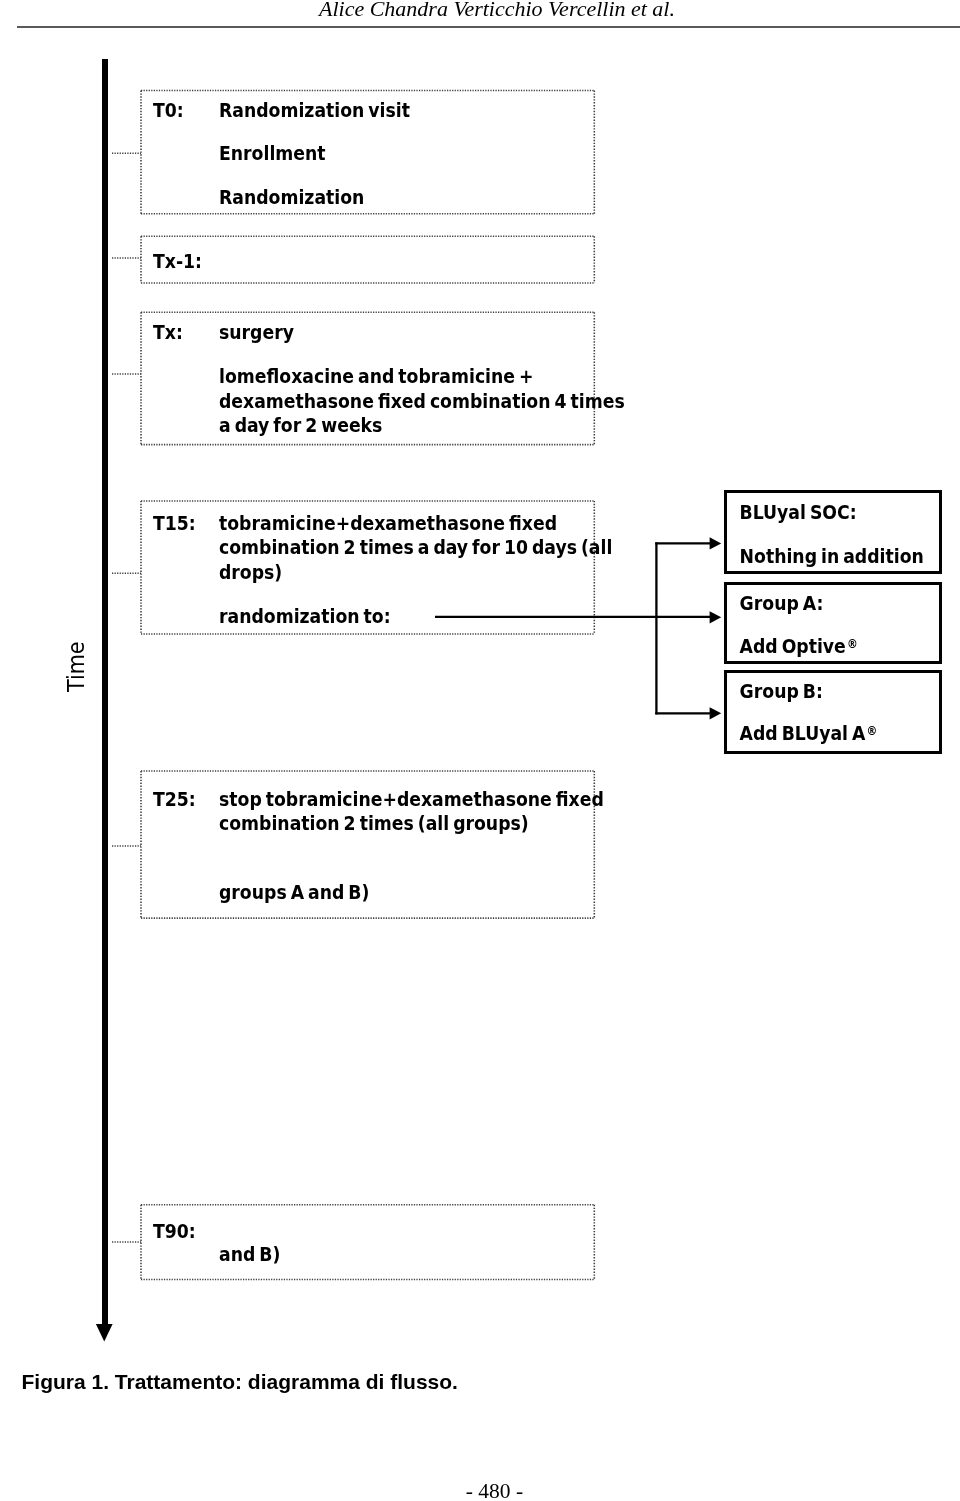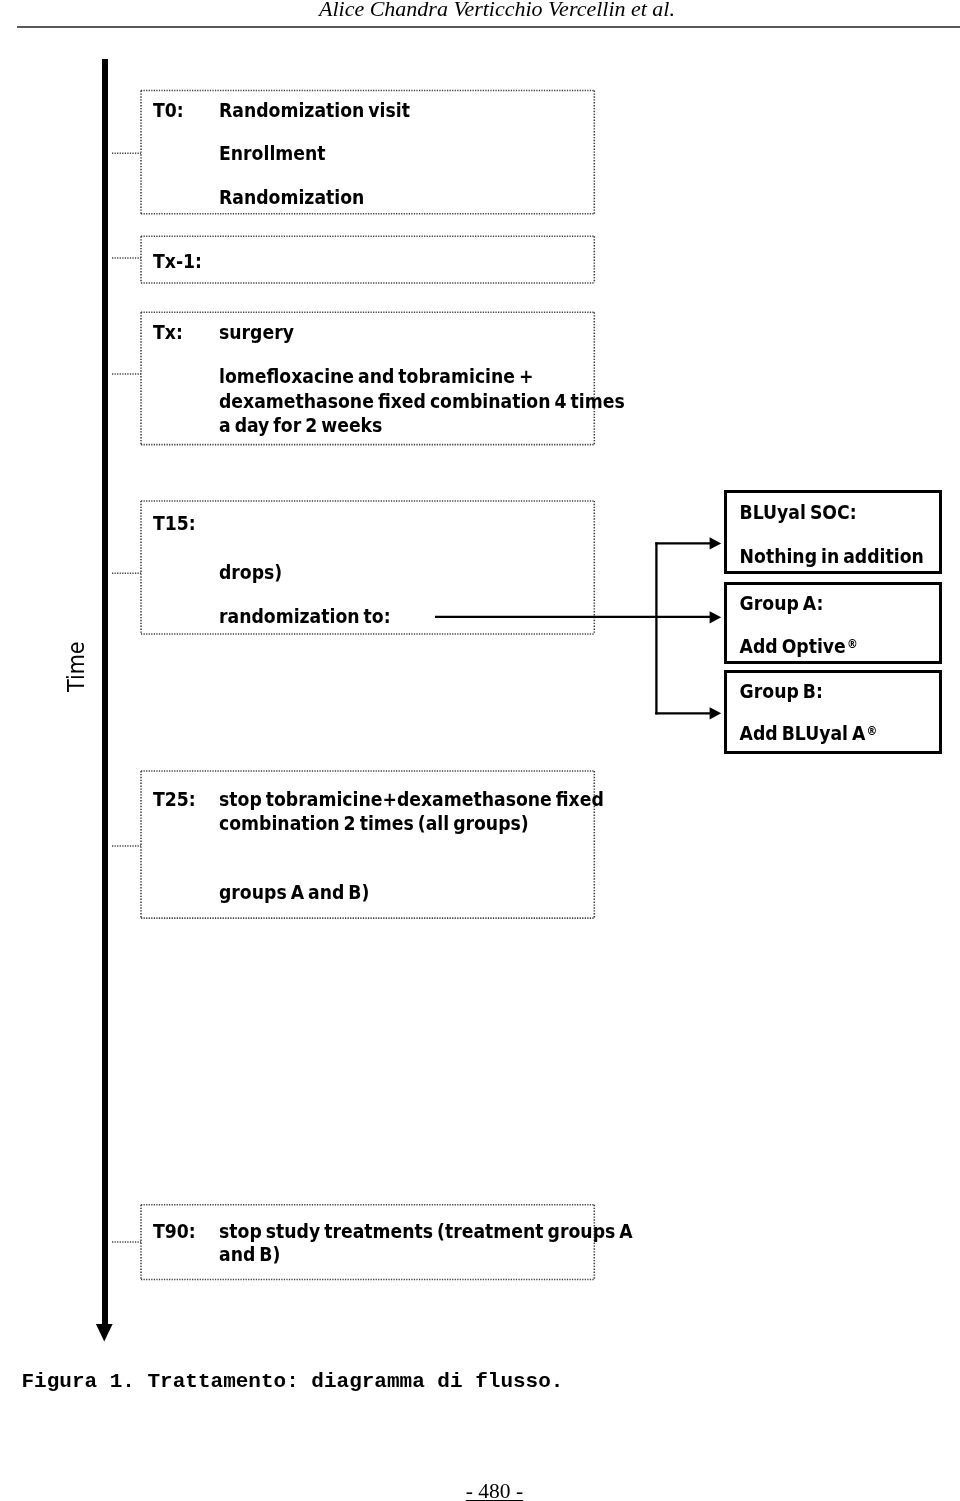--- a/index.html
+++ b/index.html
@@ -54,28 +54,28 @@
     position:absolute; box-sizing:border-box;
     border:3.3px solid #000; background:#fff;
   }
 
   
   .arrows { position:absolute; left:0; top:0; width:960px; height:1360px; }
 
   
   .caption {
     position:absolute; left:5.5px; top:1371.4px;
-    font-family:Liberation Mono, monospace; font-stretch:normal;
+    font-family:Liberation Sans, sans-serif; font-stretch:normal;
     font-weight:bold; font-size:21px; line-height:1;
     white-space:nowrap;
   }
   .pageno {
     position:absolute; left:449.8px; top:1480.5px;
     font-family:"Liberation Serif", serif; font-stretch:normal;
-    font-size:21.5px; line-height:1; white-space:nowrap;text-decoration:underline;
+    font-size:21.5px; line-height:1; white-space:nowrap;
   }
 </style>
 </head>
 <body>
 
 <div class="page">
   <div class="runhead">Alice Chandra Verticchio Vercellin et al.</div>
   <div class="runrule"></div>
 
   <div class="fig">
@@ -132,28 +132,29 @@
     <div class="tl" style="left:203.0px;top:101.0px">Randomization visit</div>
     <div class="tl" style="left:203.0px;top:144.3px">Enrollment</div>
     <div class="tl" style="left:203.0px;top:187.6px">Randomization</div>
     <div class="tl" style="left:137.0px;top:252.1px">Tx-1:</div>
     <div class="tl" style="left:137.0px;top:322.5px">Tx:</div>
     <div class="tl" style="left:203.0px;top:322.5px">surgery</div>
     <div class="tl" style="left:203.0px;top:366.7px">lomefloxacine and tobramicine +</div>
     <div class="tl" style="left:203.0px;top:392.2px">dexamethasone fixed combination 4 times</div>
     <div class="tl" style="left:203.0px;top:416.2px">a day for 2 weeks</div>
     <div class="tl" style="left:137.0px;top:513.6px">T15:</div>
+    <div class="tl" style="left:203.0px;top:513.6px">tobramicine+dexamethasone fixed</div>
+    <div class="tl" style="left:203.0px;top:537.8px">combination 2 times a day for 10 days (all</div>
     <div class="tl" style="left:203.0px;top:562.9px">drops)</div>
     <div class="tl" style="left:203.0px;top:607.1px">randomization to:</div>
     <div class="tl" style="left:137.0px;top:790.2px">T25:</div>
     <div class="tl" style="left:203.0px;top:790.2px">stop tobramicine+dexamethasone fixed</div>
     <div class="tl" style="left:203.0px;top:814.0px">combination 2 times (all groups)</div>
     <div class="tl" style="left:203.0px;top:883.1px">groups A and B)</div>
     <div class="tl" style="left:137.0px;top:1221.8px">T90:</div>
-    <div class="tl" style="left:203.0px;top:1221.8px">stop study treatments (treatment groups A</div>
     <div class="tl" style="left:203.0px;top:1245.1px">and B)</div>
     <svg class="arrows" viewBox="0 0 960 1360" width="960" height="1360">
       <g fill="none" stroke="#000" stroke-width="2.3" stroke-linecap="butt">
         <path d="M 419 616.8 L 695 616.8"></path>
         <path d="M 640.4 542.3 L 640.4 714.4"></path>
         <path d="M 639.3 543.4 L 695 543.4"></path>
         <path d="M 639.3 713.3 L 695 713.3"></path>
       </g>
       <g fill="#000" stroke="none">
         <path d="M 693.6 537.3 L 705.2 543.4 L 693.6 549.5 Z"></path>

